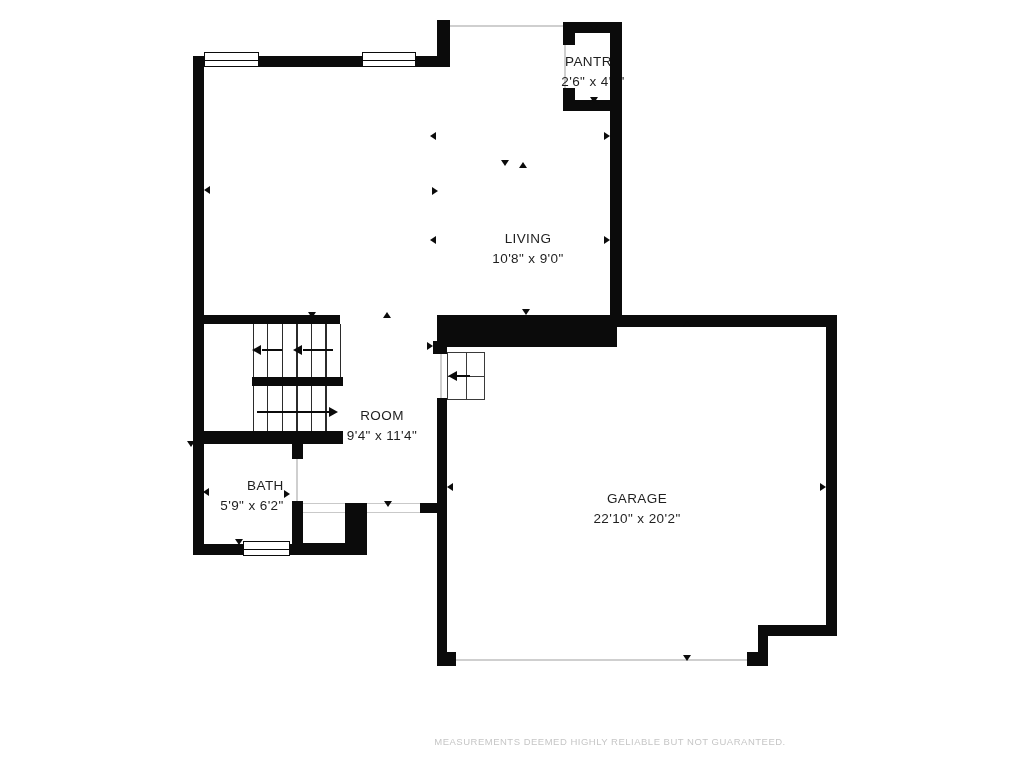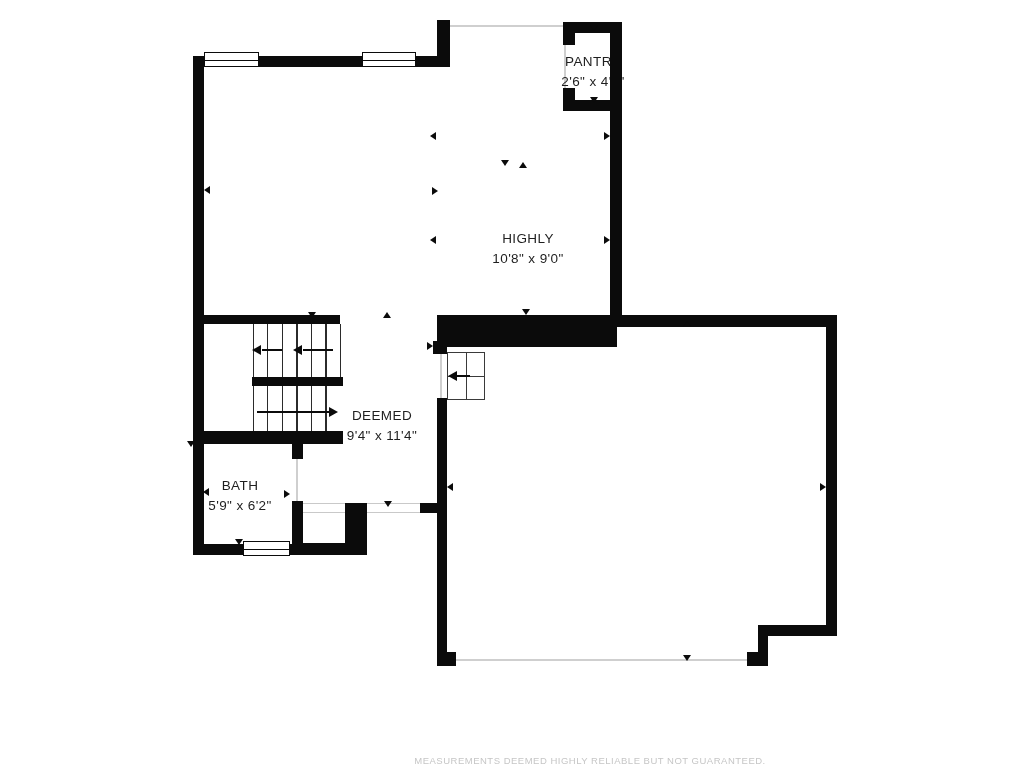--- a/index.html
+++ b/index.html
@@ -123,27 +123,31 @@
   <div class="tick t-left" style="left:447px;top:483px;"></div>
   <div class="tick t-right" style="left:820px;top:483px;"></div>
   <div class="tick t-up" style="left:683px;top:321px;"></div>
   <div class="tick t-down" style="left:683px;top:655px;"></div>
 
   <div class="room-label" style="left:593px;top:52px;">
     <div>PANTRY</div>
     <div>2'6" x 4'6"</div>
   </div>
   <div class="room-label" style="left:528px;top:229px;">
-    <div>HIGHLY</div>
+    <div>LIVING</div>
     <div>10'8" x 9'0"</div>
   </div>
   <div class="room-label" style="left:382px;top:406px;">
-    <div>DEEMED</div>
+    <div>ROOM</div>
     <div>9'4" x 11'4"</div>
   </div>
-  <div class="room-label" style="left:240px;top:476px;">
+  <div class="room-label" style="left:252px;top:476px;text-align:right;">
     <div>BATH</div>
     <div>5'9" x 6'2"</div>
   </div>
+  <div class="room-label" style="left:637px;top:489px;">
+    <div>GARAGE</div>
+    <div>22'10" x 20'2"</div>
+  </div>
 
-  <div class="disclaimer" style="left:590px;top:736px;margin-top:19px;">MEASUREMENTS DEEMED HIGHLY RELIABLE BUT NOT GUARANTEED.</div>
+  <div class="disclaimer" style="left:610px;top:736px;">MEASUREMENTS DEEMED HIGHLY RELIABLE BUT NOT GUARANTEED.</div>
 
 </div>
 
 </body></html>

